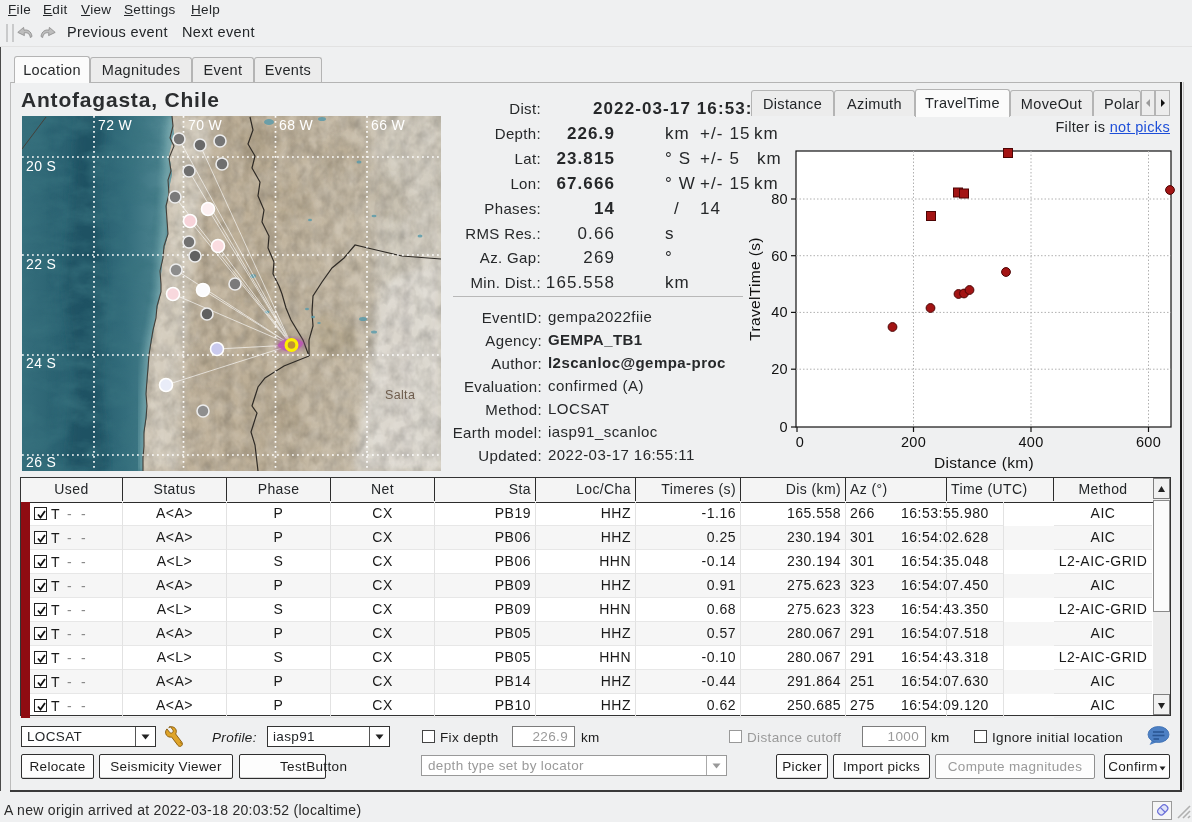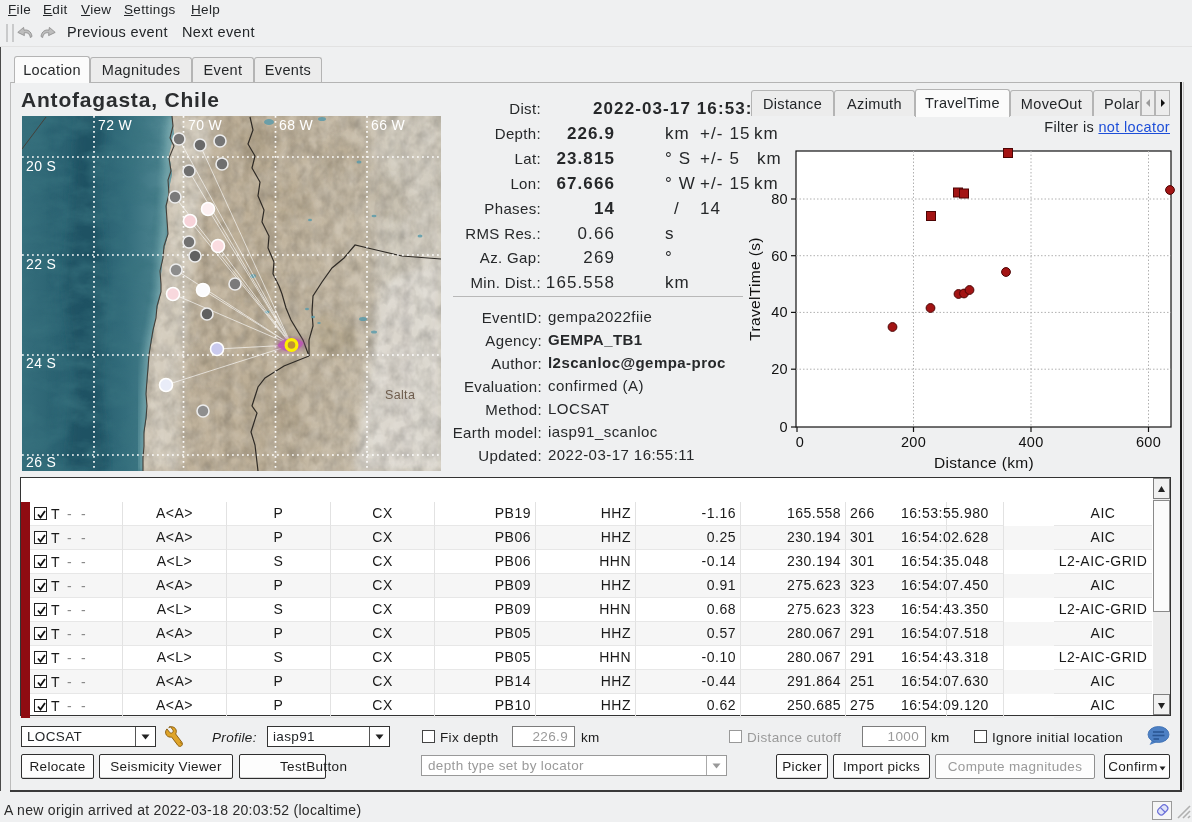--- a/index.html
+++ b/index.html
@@ -309,21 +309,21 @@
 <div class="ptab" style="left:1010px;width:83px;">MoveOut</div>
 <div class="ptab" style="left:1093px;width:48px;overflow:hidden;white-space:nowrap;text-align:left;"><span style="padding-left:10px;">Polariz</span></div>
 <div class="abs" style="left:1141px;top:90px;width:14px;height:26px;background:#ececec;border:1px solid #b4b4b4;box-sizing:border-box;"></div>
 <div class="abs" style="left:1155px;top:90px;width:15px;height:26px;background:#ececec;border:1px solid #b4b4b4;box-sizing:border-box;"></div>
 <svg class="abs" style="left:1144px;top:98px;" width="8" height="10">
     <path d="M6 1 L2 5 L6 9 Z" fill="#9a9a9a"></path>
   </svg>
 <svg class="abs" style="left:1159px;top:98px;" width="8" height="10">
     <path d="M2 1 L6 5 L2 9 Z" fill="#111"></path>
   </svg>
-<div class="abs" style="left:940px;top:119px;width:230px;font-size:14.5px;text-align:right;">Filter is <span style="color:#1d4ed8;text-decoration:underline;">not locator</span></div>
+<div class="abs" style="left:940px;top:119px;width:230px;font-size:14.5px;text-align:right;">Filter is <span style="color:#1d4ed8;text-decoration:underline;">not picks</span></div>
 
 <svg id="plotbox" class="abs" style="left:740px;top:140px;" width="443" height="335" viewBox="0 0 443 335">
   <rect x="56" y="11" width="375" height="276" fill="#ffffff" stroke="#111" stroke-width="1.2"></rect>
   <g stroke="#b0b0b0" stroke-width="1" stroke-dasharray="1.5,2">
     <line x1="173.5" y1="11" x2="173.5" y2="287"></line>
     <line x1="291" y1="11" x2="291" y2="287"></line>
     <line x1="408.5" y1="11" x2="408.5" y2="287"></line>
     <line x1="56" y1="59" x2="431" y2="59"></line>
     <line x1="56" y1="115.7" x2="431" y2="115.7"></line>
     <line x1="56" y1="172.4" x2="431" y2="172.4"></line>
@@ -362,20 +362,33 @@
     <circle cx="266" cy="132" r="4.4"></circle>
     <circle cx="430" cy="50" r="4.4"></circle>
     <rect x="186.5" y="71.5" width="9" height="9"></rect>
     <rect x="213.5" y="48" width="9" height="9"></rect>
     <rect x="219.5" y="49" width="9" height="9"></rect>
     <rect x="263.5" y="8.5" width="9" height="9"></rect>
   </g>
 </svg>
 
 <div id="tablewrap">
+<div id="thead">
+  <span class="hc" style="left:0;width:102px;text-align:center;">Used</span>
+  <span class="hc" style="left:102px;width:104px;text-align:center;">Status</span>
+  <span class="hc" style="left:206px;width:104px;text-align:center;">Phase</span>
+  <span class="hc" style="left:310px;width:104px;text-align:center;">Net</span>
+  <span class="hc" style="left:414px;width:101px;text-align:right;">Sta</span>
+  <span class="hc" style="left:515px;width:100px;text-align:right;">Loc/Cha</span>
+  <span class="hc" style="left:615px;width:105px;text-align:right;">Timeres (s)</span>
+  <span class="hc" style="left:720px;width:105px;text-align:right;">Dis (km)</span>
+  <span class="hc" style="left:825px;width:101px;text-align:left;">Az (°)</span>
+  <span class="hc" style="left:926px;width:107px;text-align:left;">Time (UTC)</span>
+  <span class="hc" style="left:1033px;width:98px;text-align:center;border-right:none;">Method</span>
+</div>
 <div id="tbody">
 <div class="trow" style="top:24px;">
   <span class="cu">
           <span class="redbar"></span>
           <span class="cb">
             <svg width="11" height="11" viewBox="0 0 11 11" style="position:absolute;left:1px;top:1px;">
               <path d="M2 5.5 L4.5 8.5 L9 2" fill="none" stroke="#111" stroke-width="1.8"></path>
             </svg>
           </span>
           <span style="position:absolute;left:30px;line-height:24px;">T</span>

